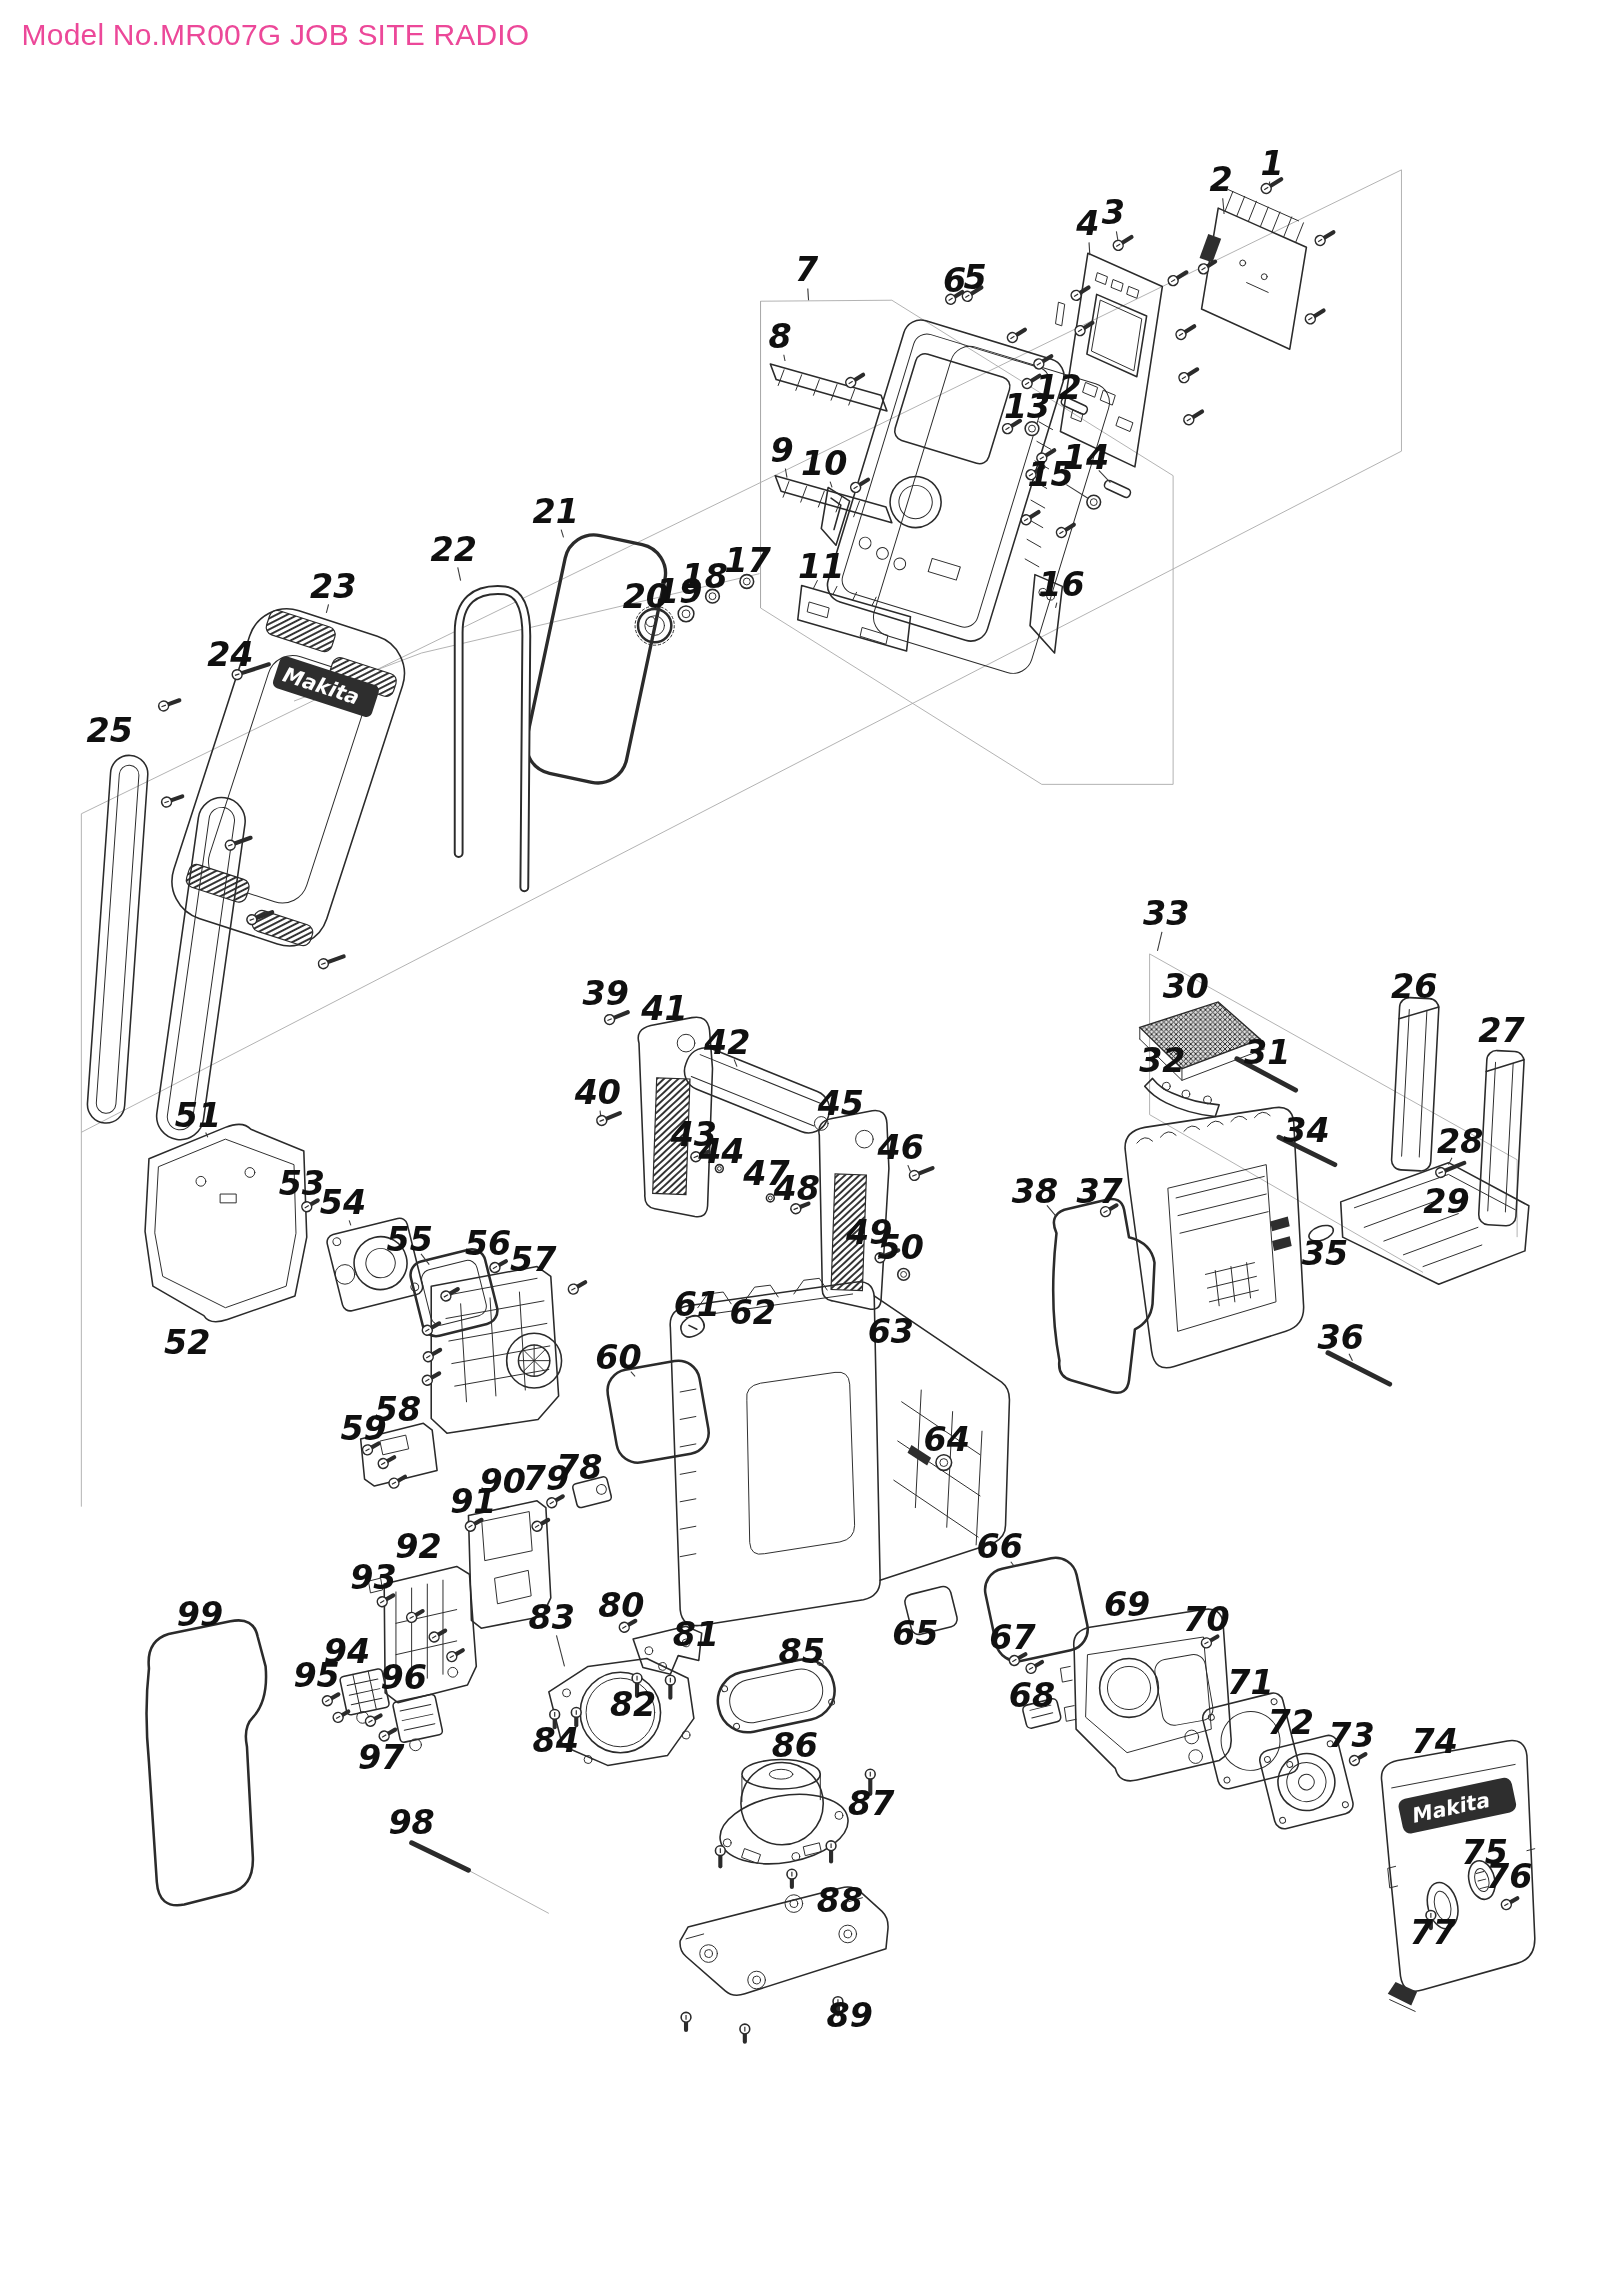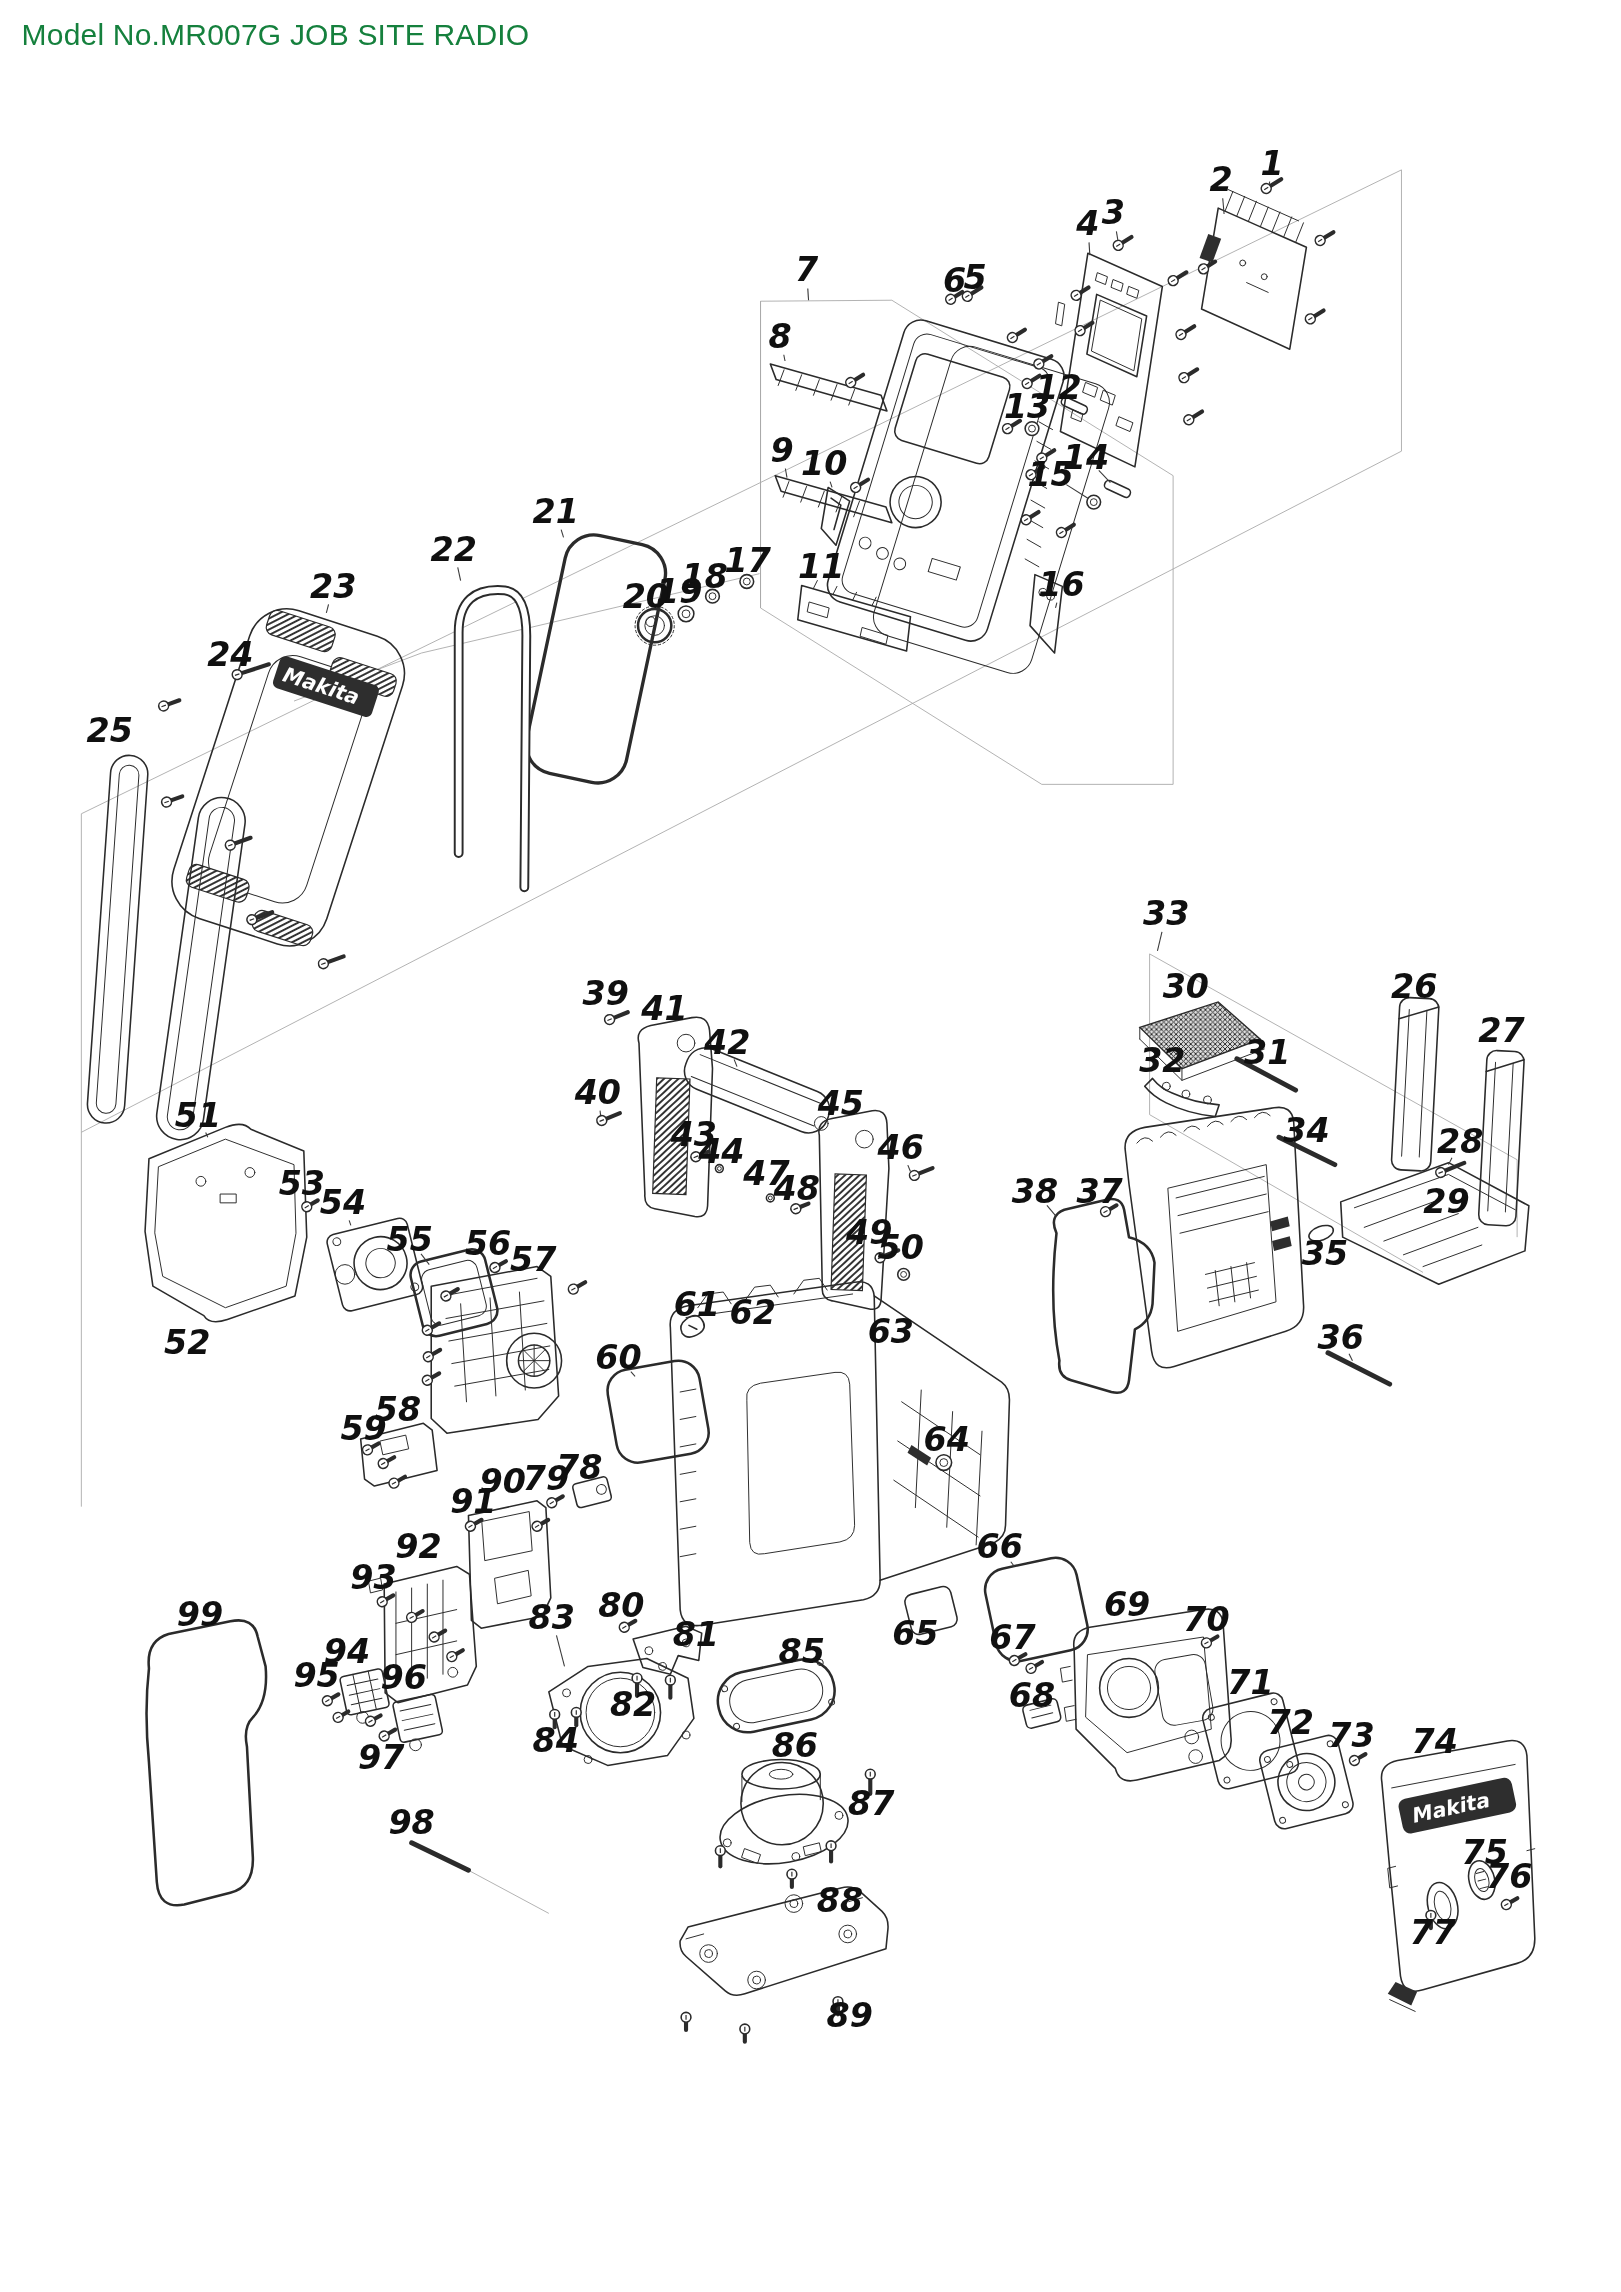--- a/index.html
+++ b/index.html
@@ -1,18 +1,18 @@
 <!DOCTYPE html>
 <html><head>
 <meta charset="utf-8">
 <style>
   html,body{margin:0;padding:0;background:#fff;}
   .page{position:relative;width:1621px;height:2293px;background:#fff;overflow:hidden;
         font-family:"Liberation Sans",sans-serif;}
-  .title{position:absolute;left:21.6px;top:17.6px;font-size:30px;color:#15803d;
+  .title{position:absolute;left:21.6px;top:17.6px;font-size:30px;color:#ec4899;
          font-family:"Liberation Sans",sans-serif;letter-spacing:0.2px;}
   svg{position:absolute;left:0;top:0;}
   .p{fill:none;stroke:#2b2b2b;stroke-width:1.6;stroke-linejoin:round;stroke-linecap:round;}
   .thin{stroke-width:1;}
   .t2{stroke-width:2.6;}
   .t3{stroke-width:3.4;}
   .rod{fill:none;stroke:#2b2b2b;stroke-width:5;stroke-linecap:round;}
   .fL{fill:none;stroke:#a8a8a8;stroke-width:0.9;}
   .dark{fill:#2e2e2e;stroke:none;}
   .hatch{fill:url(#ht);stroke:#2b2b2b;stroke-width:1.2;}

